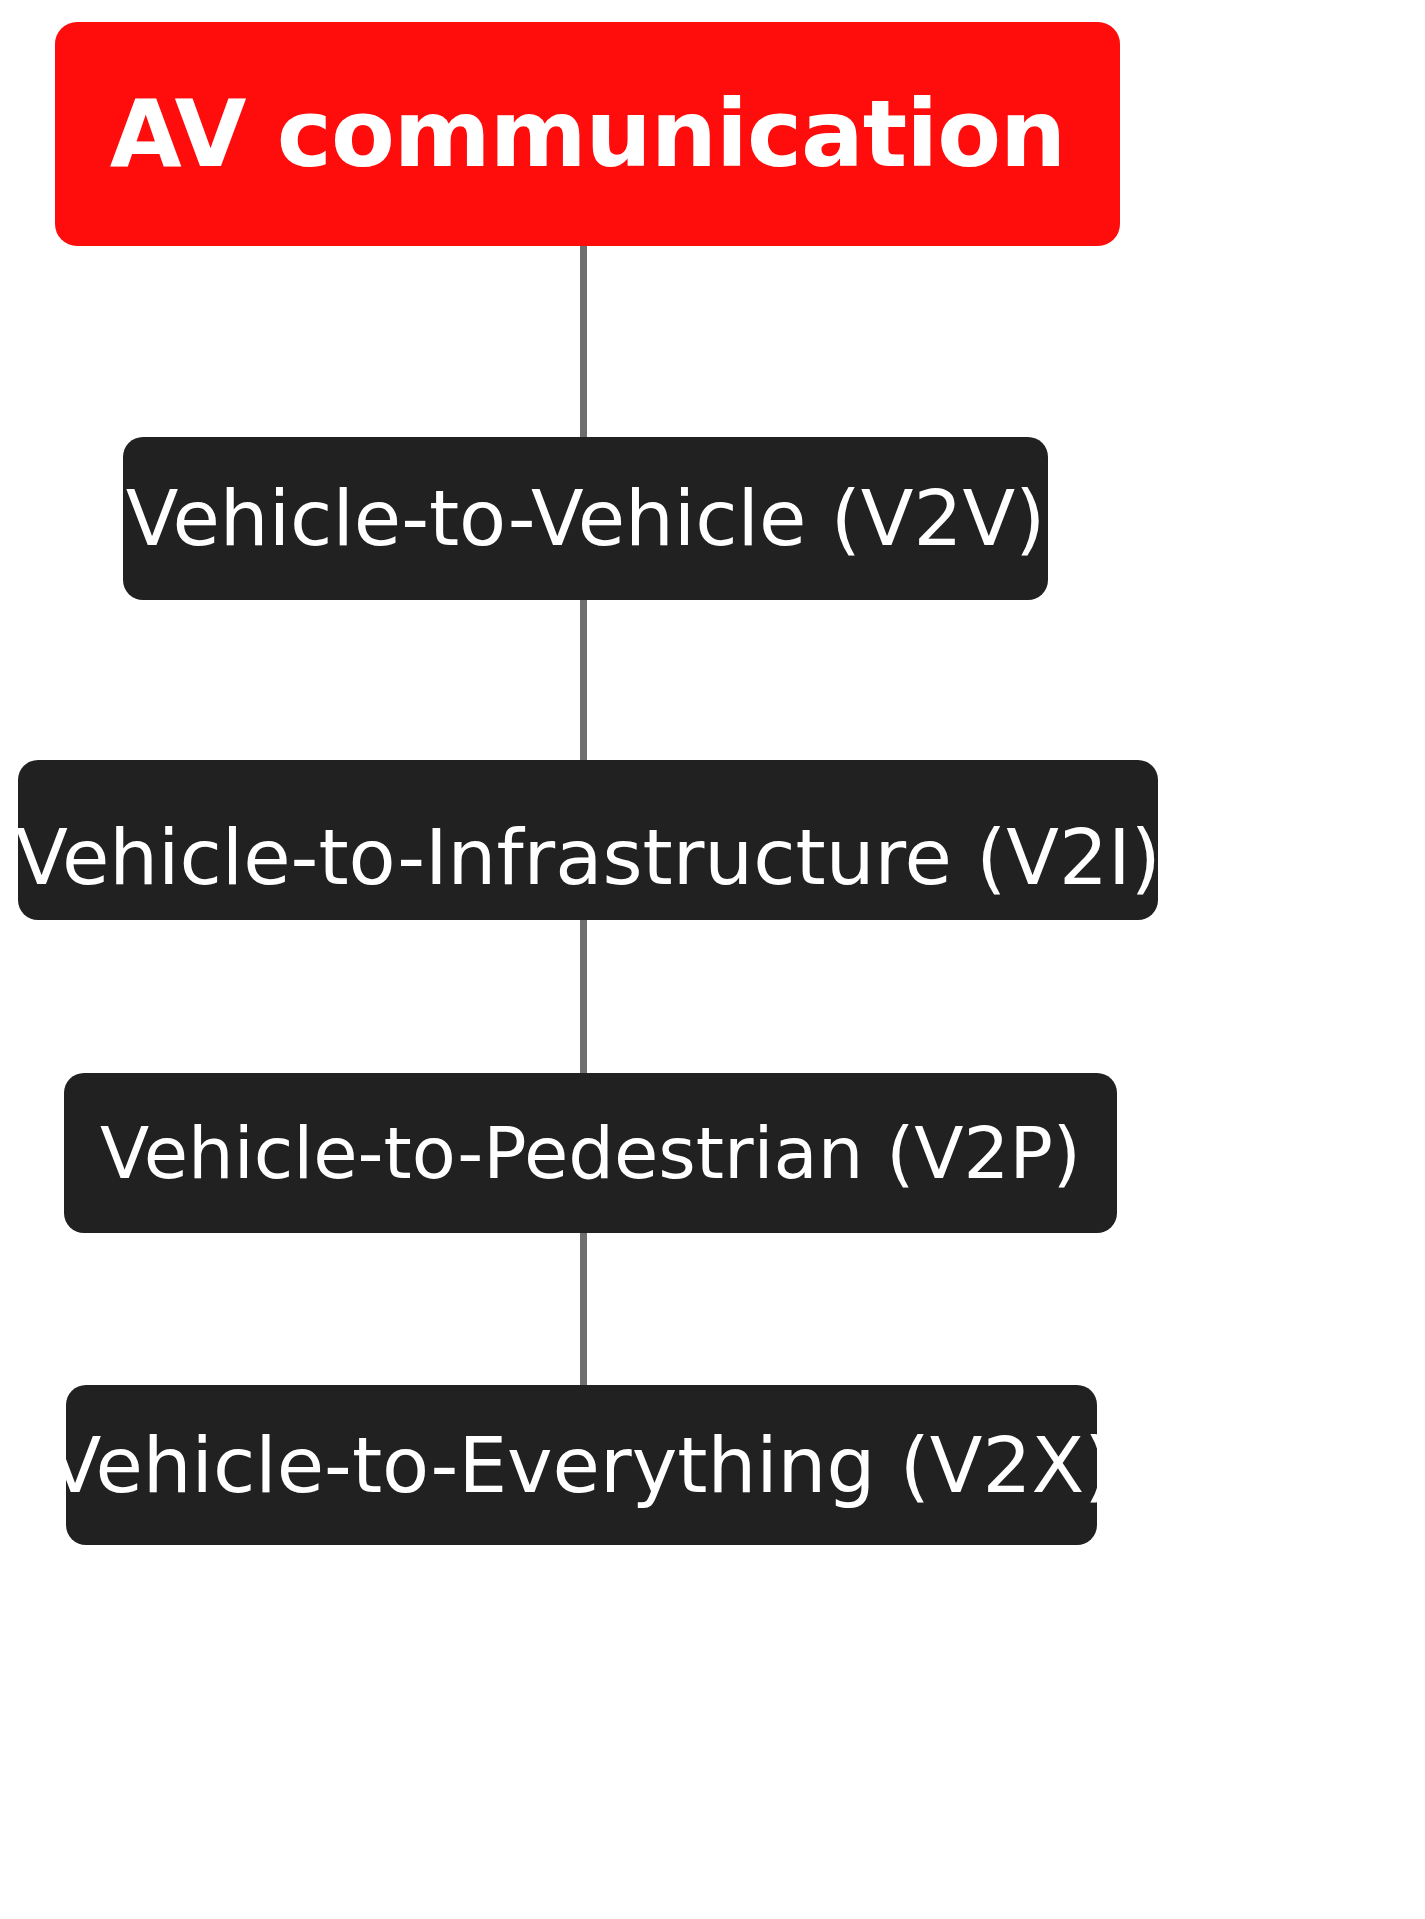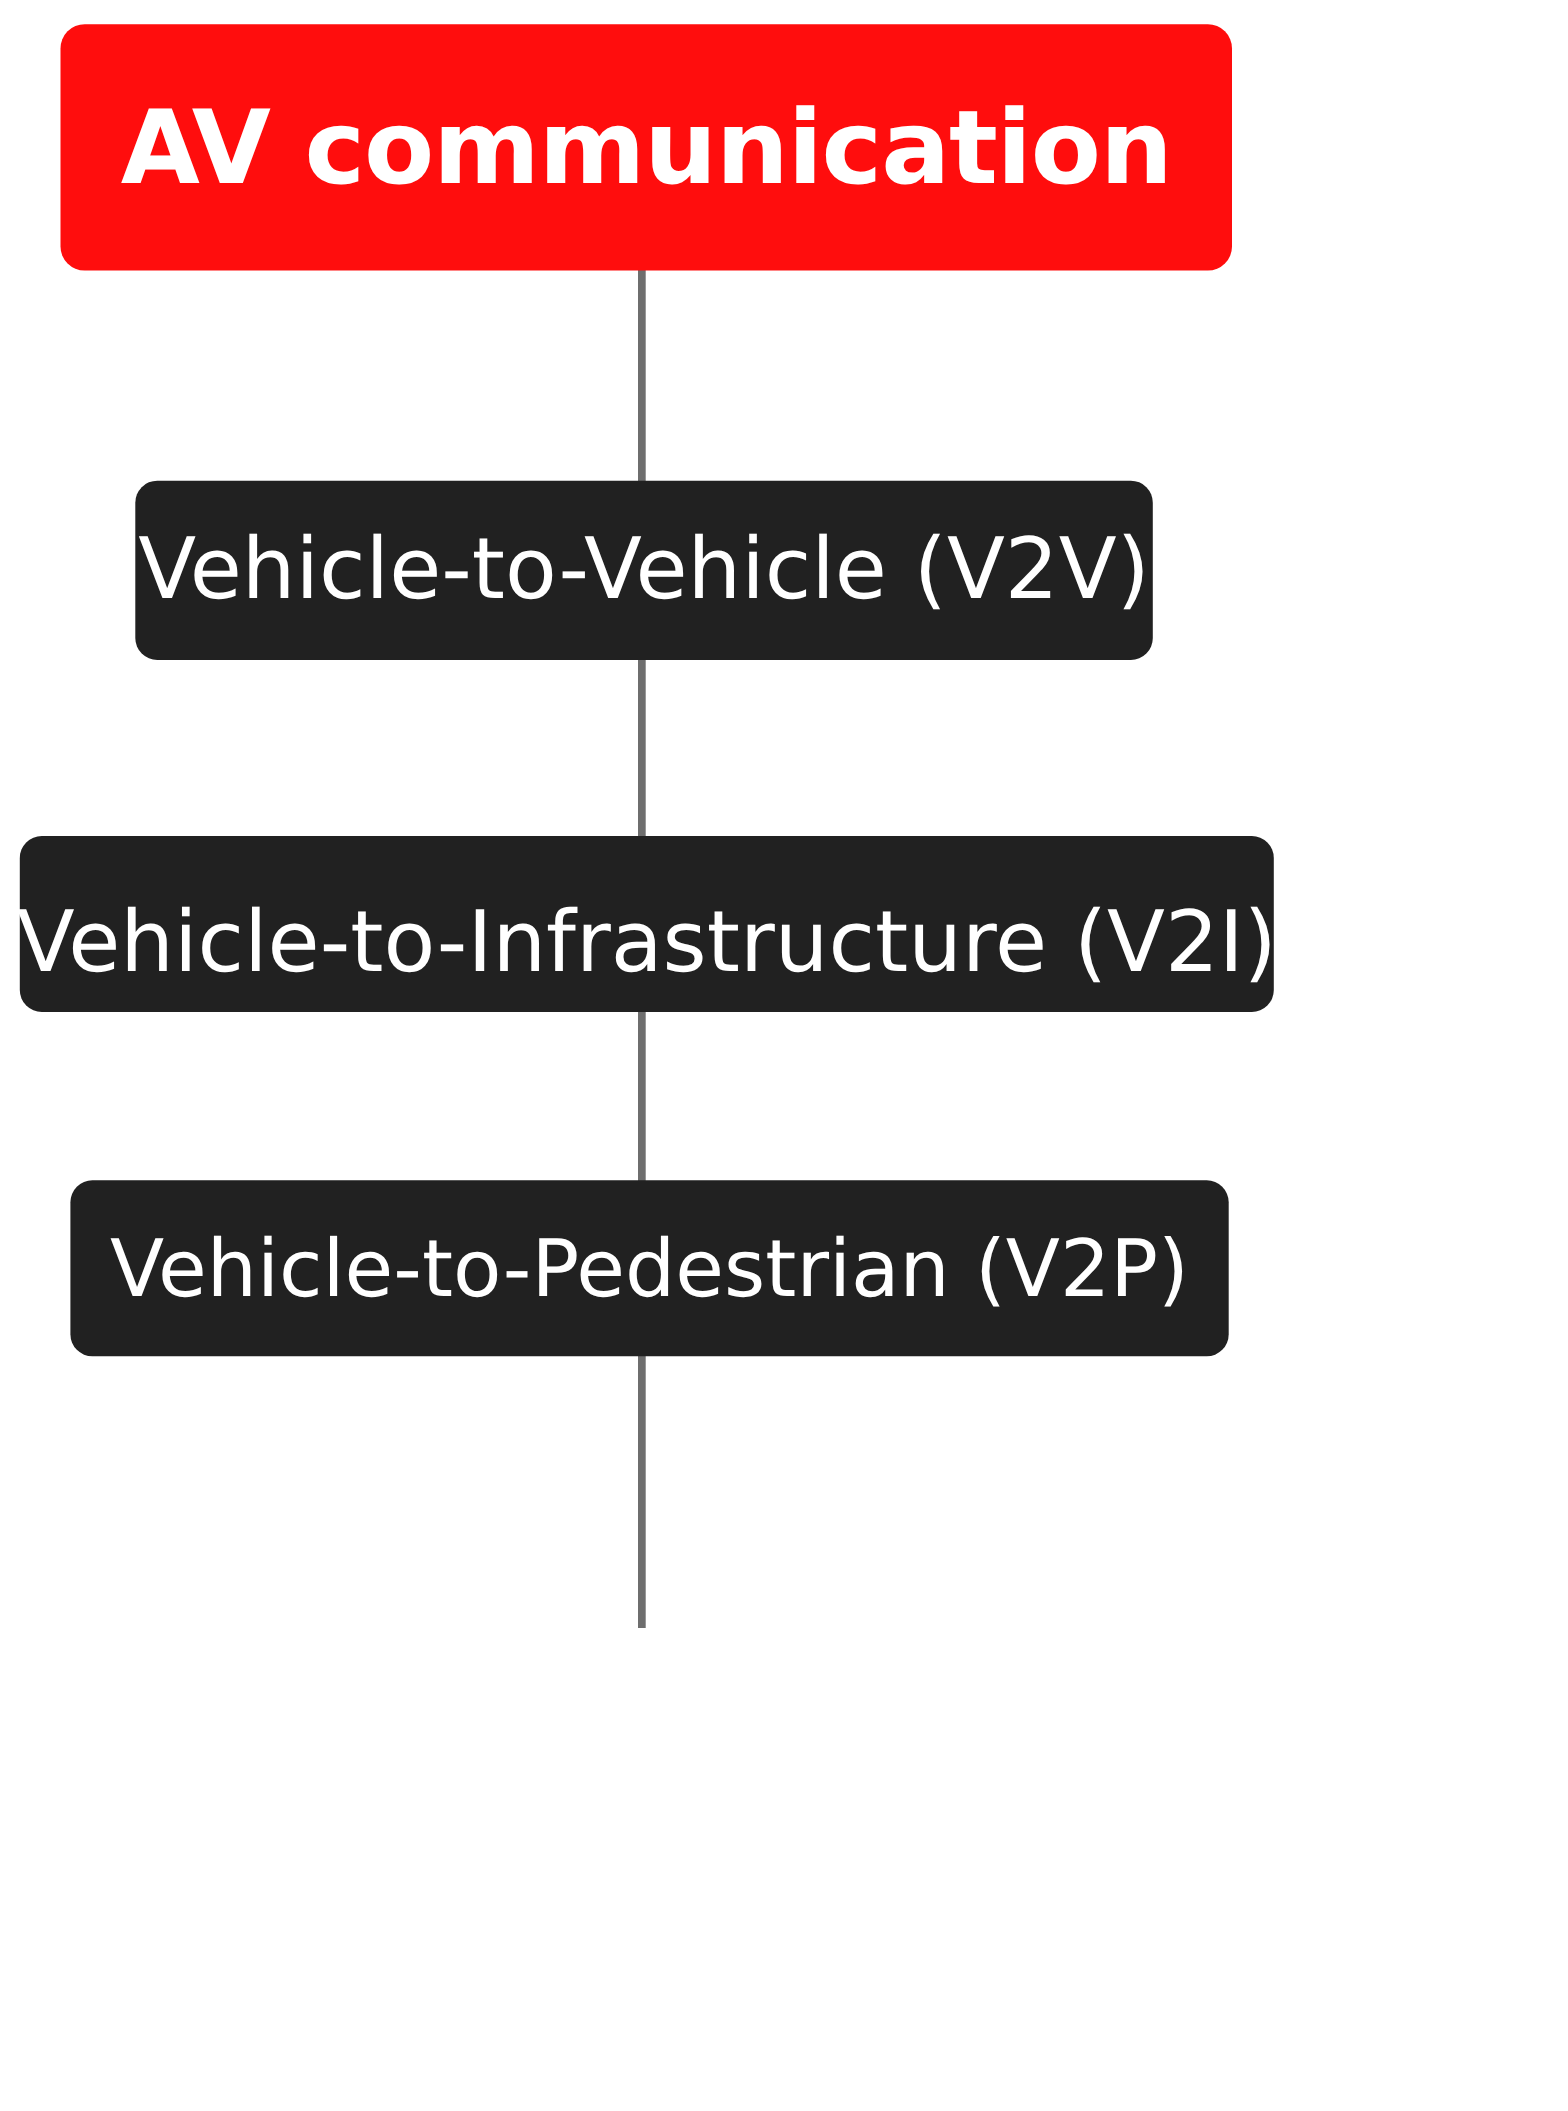--- a/index.html
+++ b/index.html
@@ -125,14 +125,17 @@
   </div>
 
   <div class="child-node" id="node-v2i">
     <span class="child-label">Vehicle-to-Infrastructure (V2I)</span>
   </div>
 
   <div class="child-node" id="node-v2p">
     <span class="child-label">Vehicle-to-Pedestrian (V2P)</span>
   </div>
 
+  <div class="child-node" id="node-v2x">
+    <span class="child-label">Vehicle-to-Everything (V2X)</span>
+  </div>
 
 </div>
 
 </body></html>

